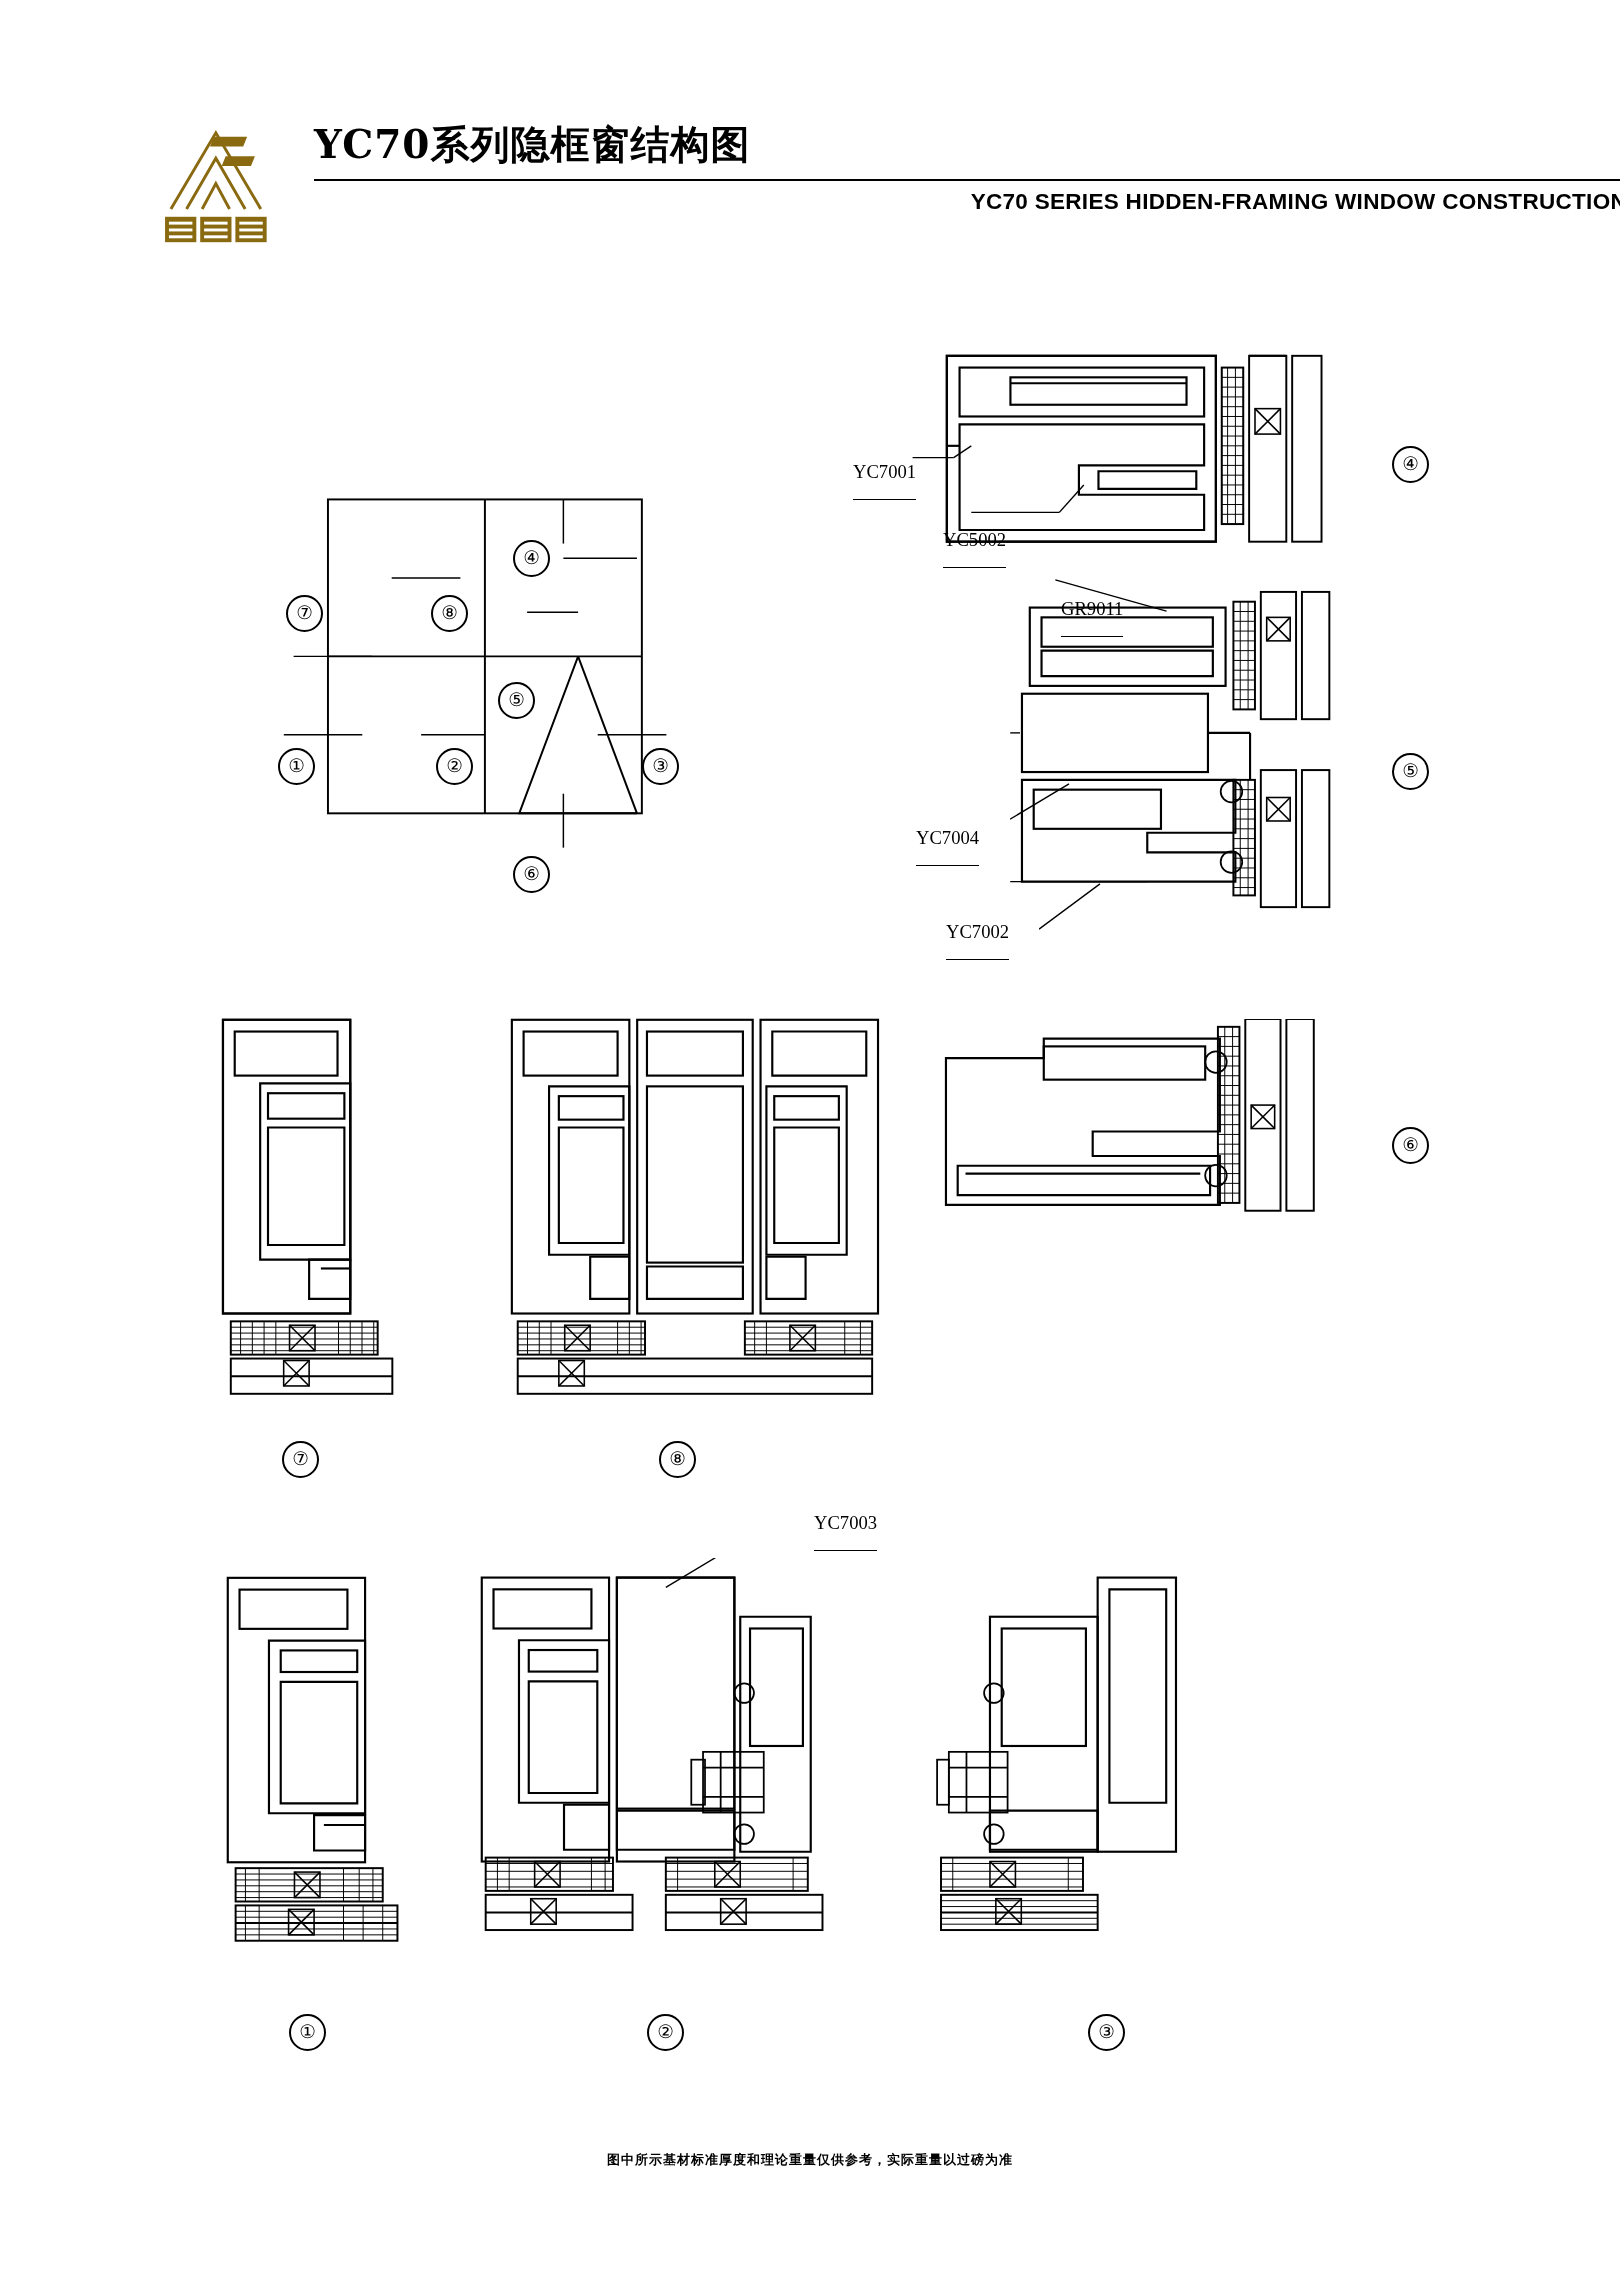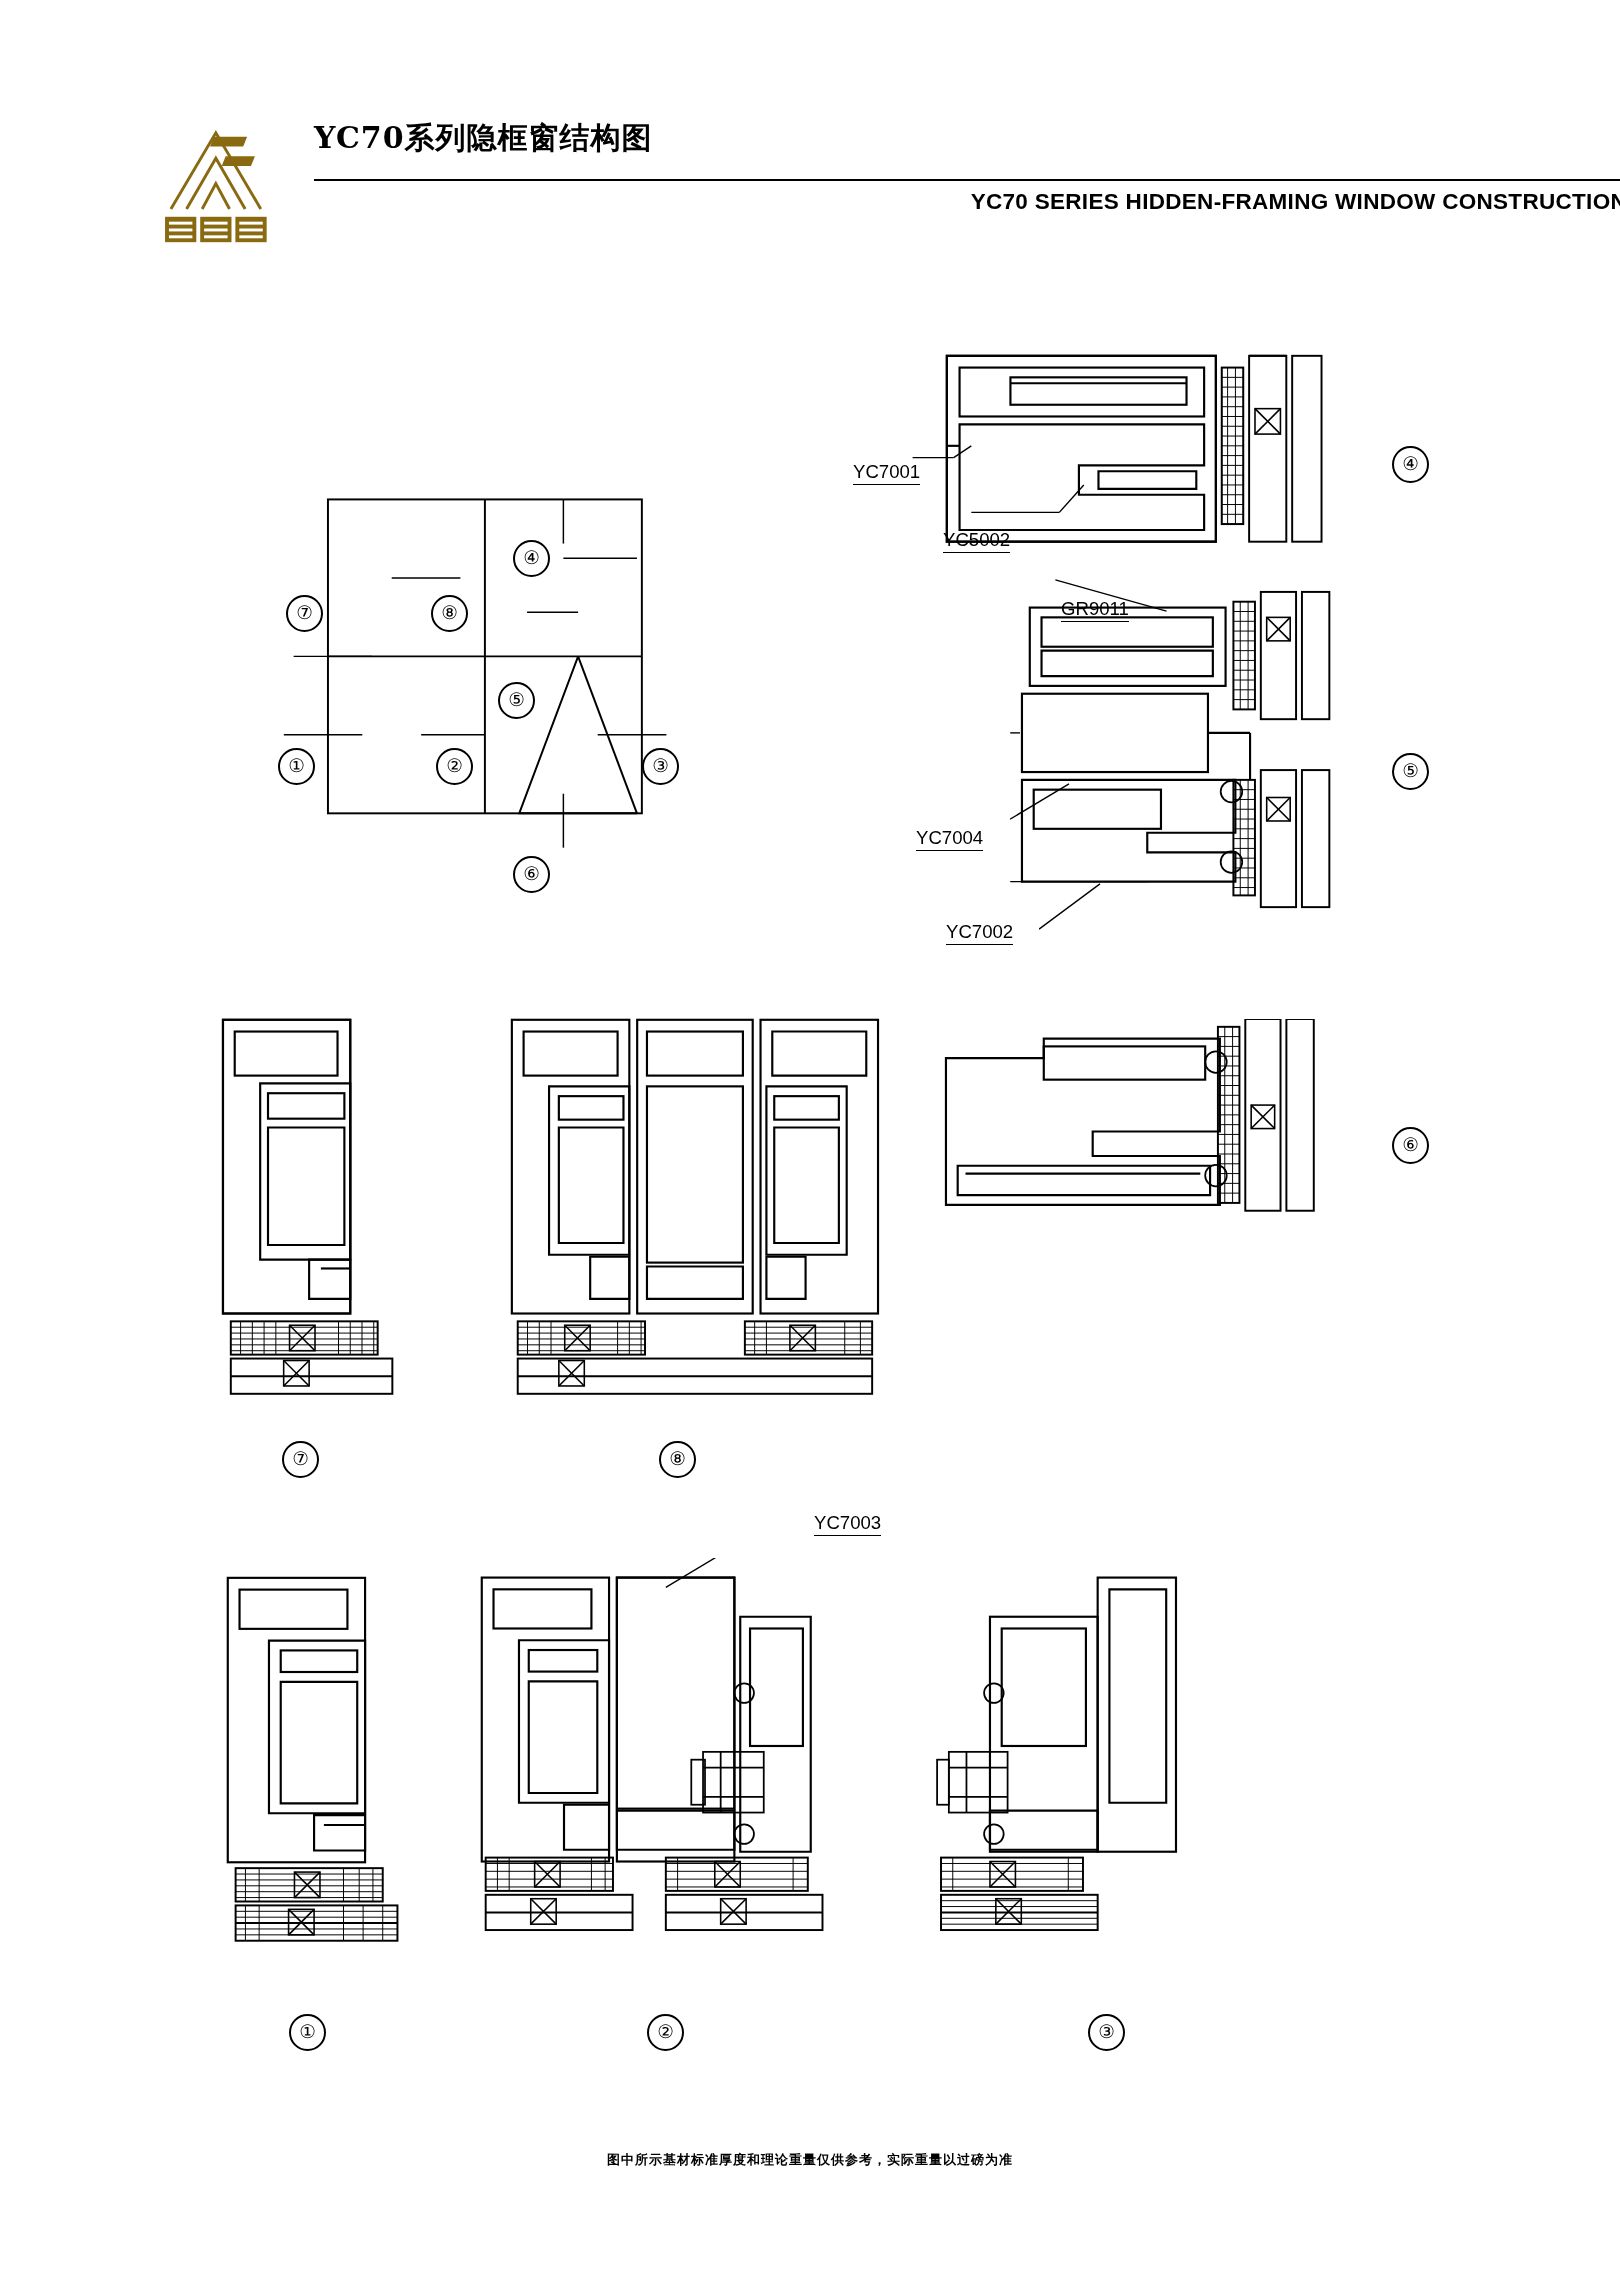--- a/index.html
+++ b/index.html
@@ -35,21 +35,21 @@
     left: 9.8px;
     top: 4.9px;
     width: 147px;
     height: 127px;
   }
   .title-cn {
     position: absolute;
     left: 167px;
     top: 0px;
     font-family: "DejaVu Serif", serif;
-    font-size: 30px;
+    font-size: 39px;
     font-weight: bold;
     letter-spacing: 1px;
     white-space: nowrap;
   }
   .title-rule {
     position: absolute;
     left: 167px;
     top: 61px;
     width: 1313px;
     height: 2px;
@@ -78,25 +78,25 @@
     border: 2px solid #000;
     border-radius: 50%;
     font-family: "DejaVu Serif", serif;
     font-size: 18.6px;
     line-height: 31px;
     text-align: center;
     background: #fff;
   }
   .leader-label {
     position: absolute;
-    font-family: Liberation Sans, sans-serif;
+    font-family: Liberation Serif, serif;
     font-size: 18.6px;
     white-space: nowrap;
     border-bottom: 1.5px solid #000;
-    padding-bottom: 1px;
+    padding-bottom: 16px;
   }
   .footnote {
     position: absolute;
     left: 0;
     top: 2151px;
     width: 1620px;
     text-align: center;
     font-family: "DejaVu Serif", serif;
     font-size: 13px;
     font-weight: bold;

